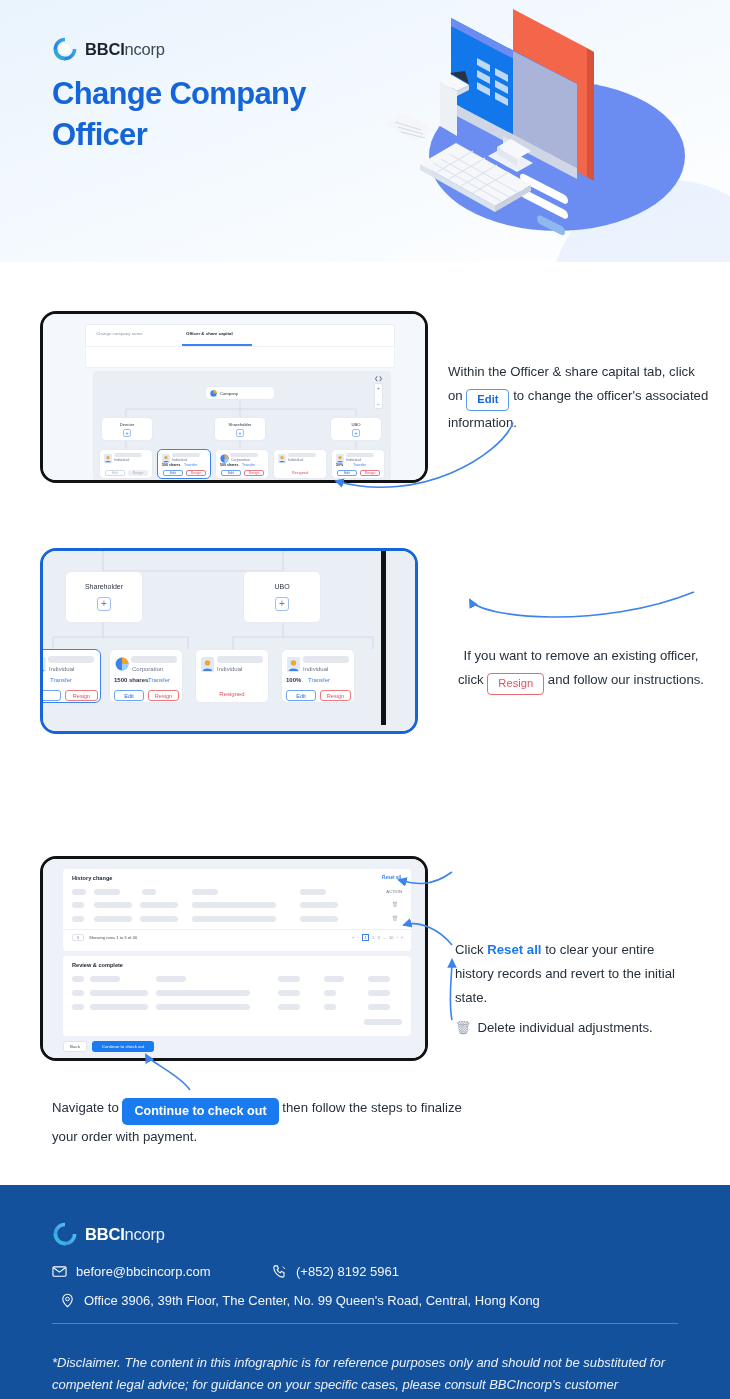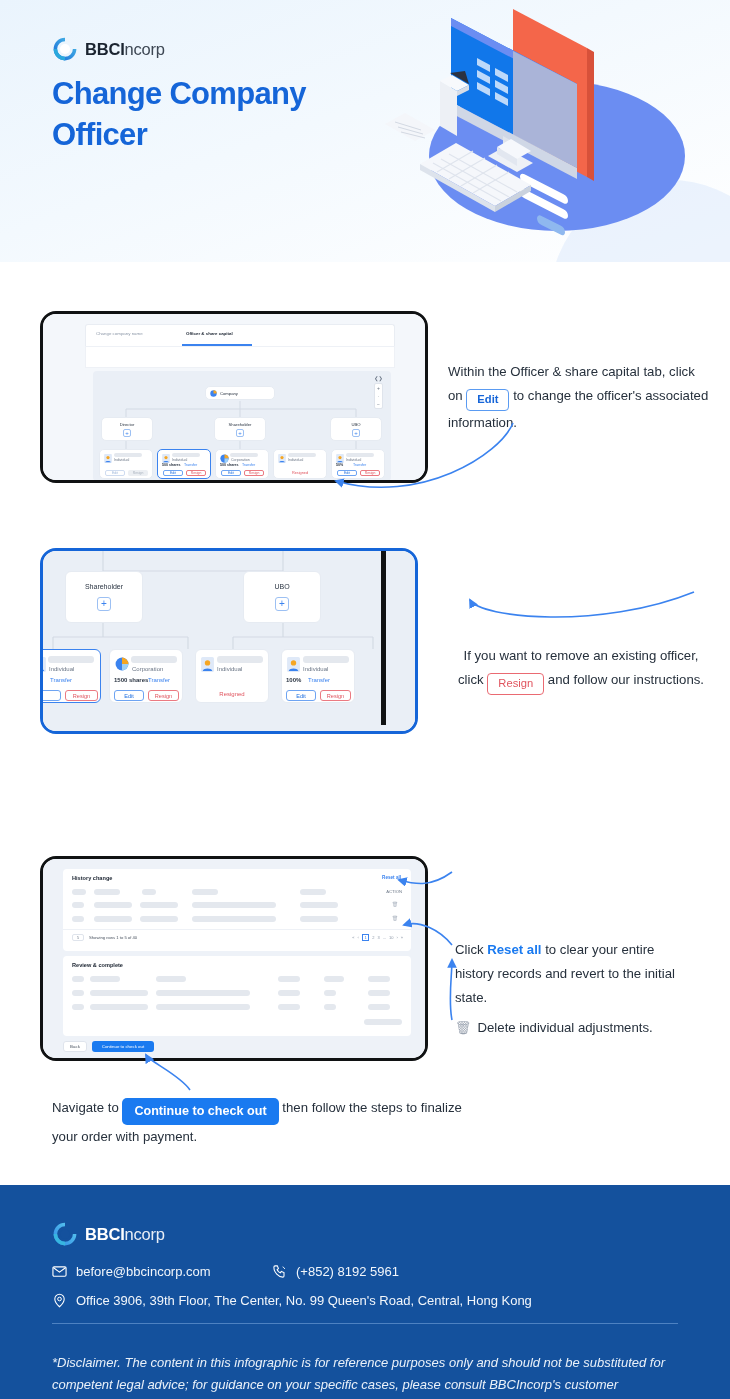--- a/index.html
+++ b/index.html
@@ -536,21 +536,21 @@
     </div>
 
     <div class="f-line" style="left:272px; top:79px;">
       <svg width="15" height="15" viewBox="0 0 24 24">
         <path d="M5 3h3.5l1.8 4.3-2.2 1.6c1 2.4 2.8 4.2 5.2 5.2l1.6-2.2 4.3 1.8V19c0 1.1-.9 2-2 2C10.6 21 3 13.4 3 5c0-1.1.9-2 2-2z" fill="none" stroke="#fff" stroke-width="1.7"></path>
         <path d="M17 4.5c1.6.6 2.9 1.9 3.5 3.5" fill="none" stroke="#fff" stroke-width="1.4"></path>
       </svg>
       <span>(+852) 8192 5961</span>
     </div>
 
-    <div class="f-line" style="left:52px; top:108px;">
+    <div class="f-line" style="left:60px; top:108px;">
       <svg width="15" height="15" viewBox="0 0 24 24">
         <path d="M12 2a7.5 7.5 0 0 1 7.5 7.5c0 5.5-7.5 12.5-7.5 12.5S4.5 15 4.5 9.5A7.5 7.5 0 0 1 12 2z" fill="none" stroke="#fff" stroke-width="1.7"></path>
         <circle cx="12" cy="9.6" r="2.9" fill="none" stroke="#fff" stroke-width="1.6"></circle>
       </svg>
       <span>Office 3906, 39th Floor, The Center, No. 99 Queen's Road, Central, Hong Kong</span>
     </div>
   </div>
 
   <div class="f-rule"></div>
   <div class="f-disc">*Disclaimer. The content in this infographic is for reference purposes only and should not be substituted for competent legal advice; for guidance on your specific cases, please consult BBCIncorp's customer services.</div>

